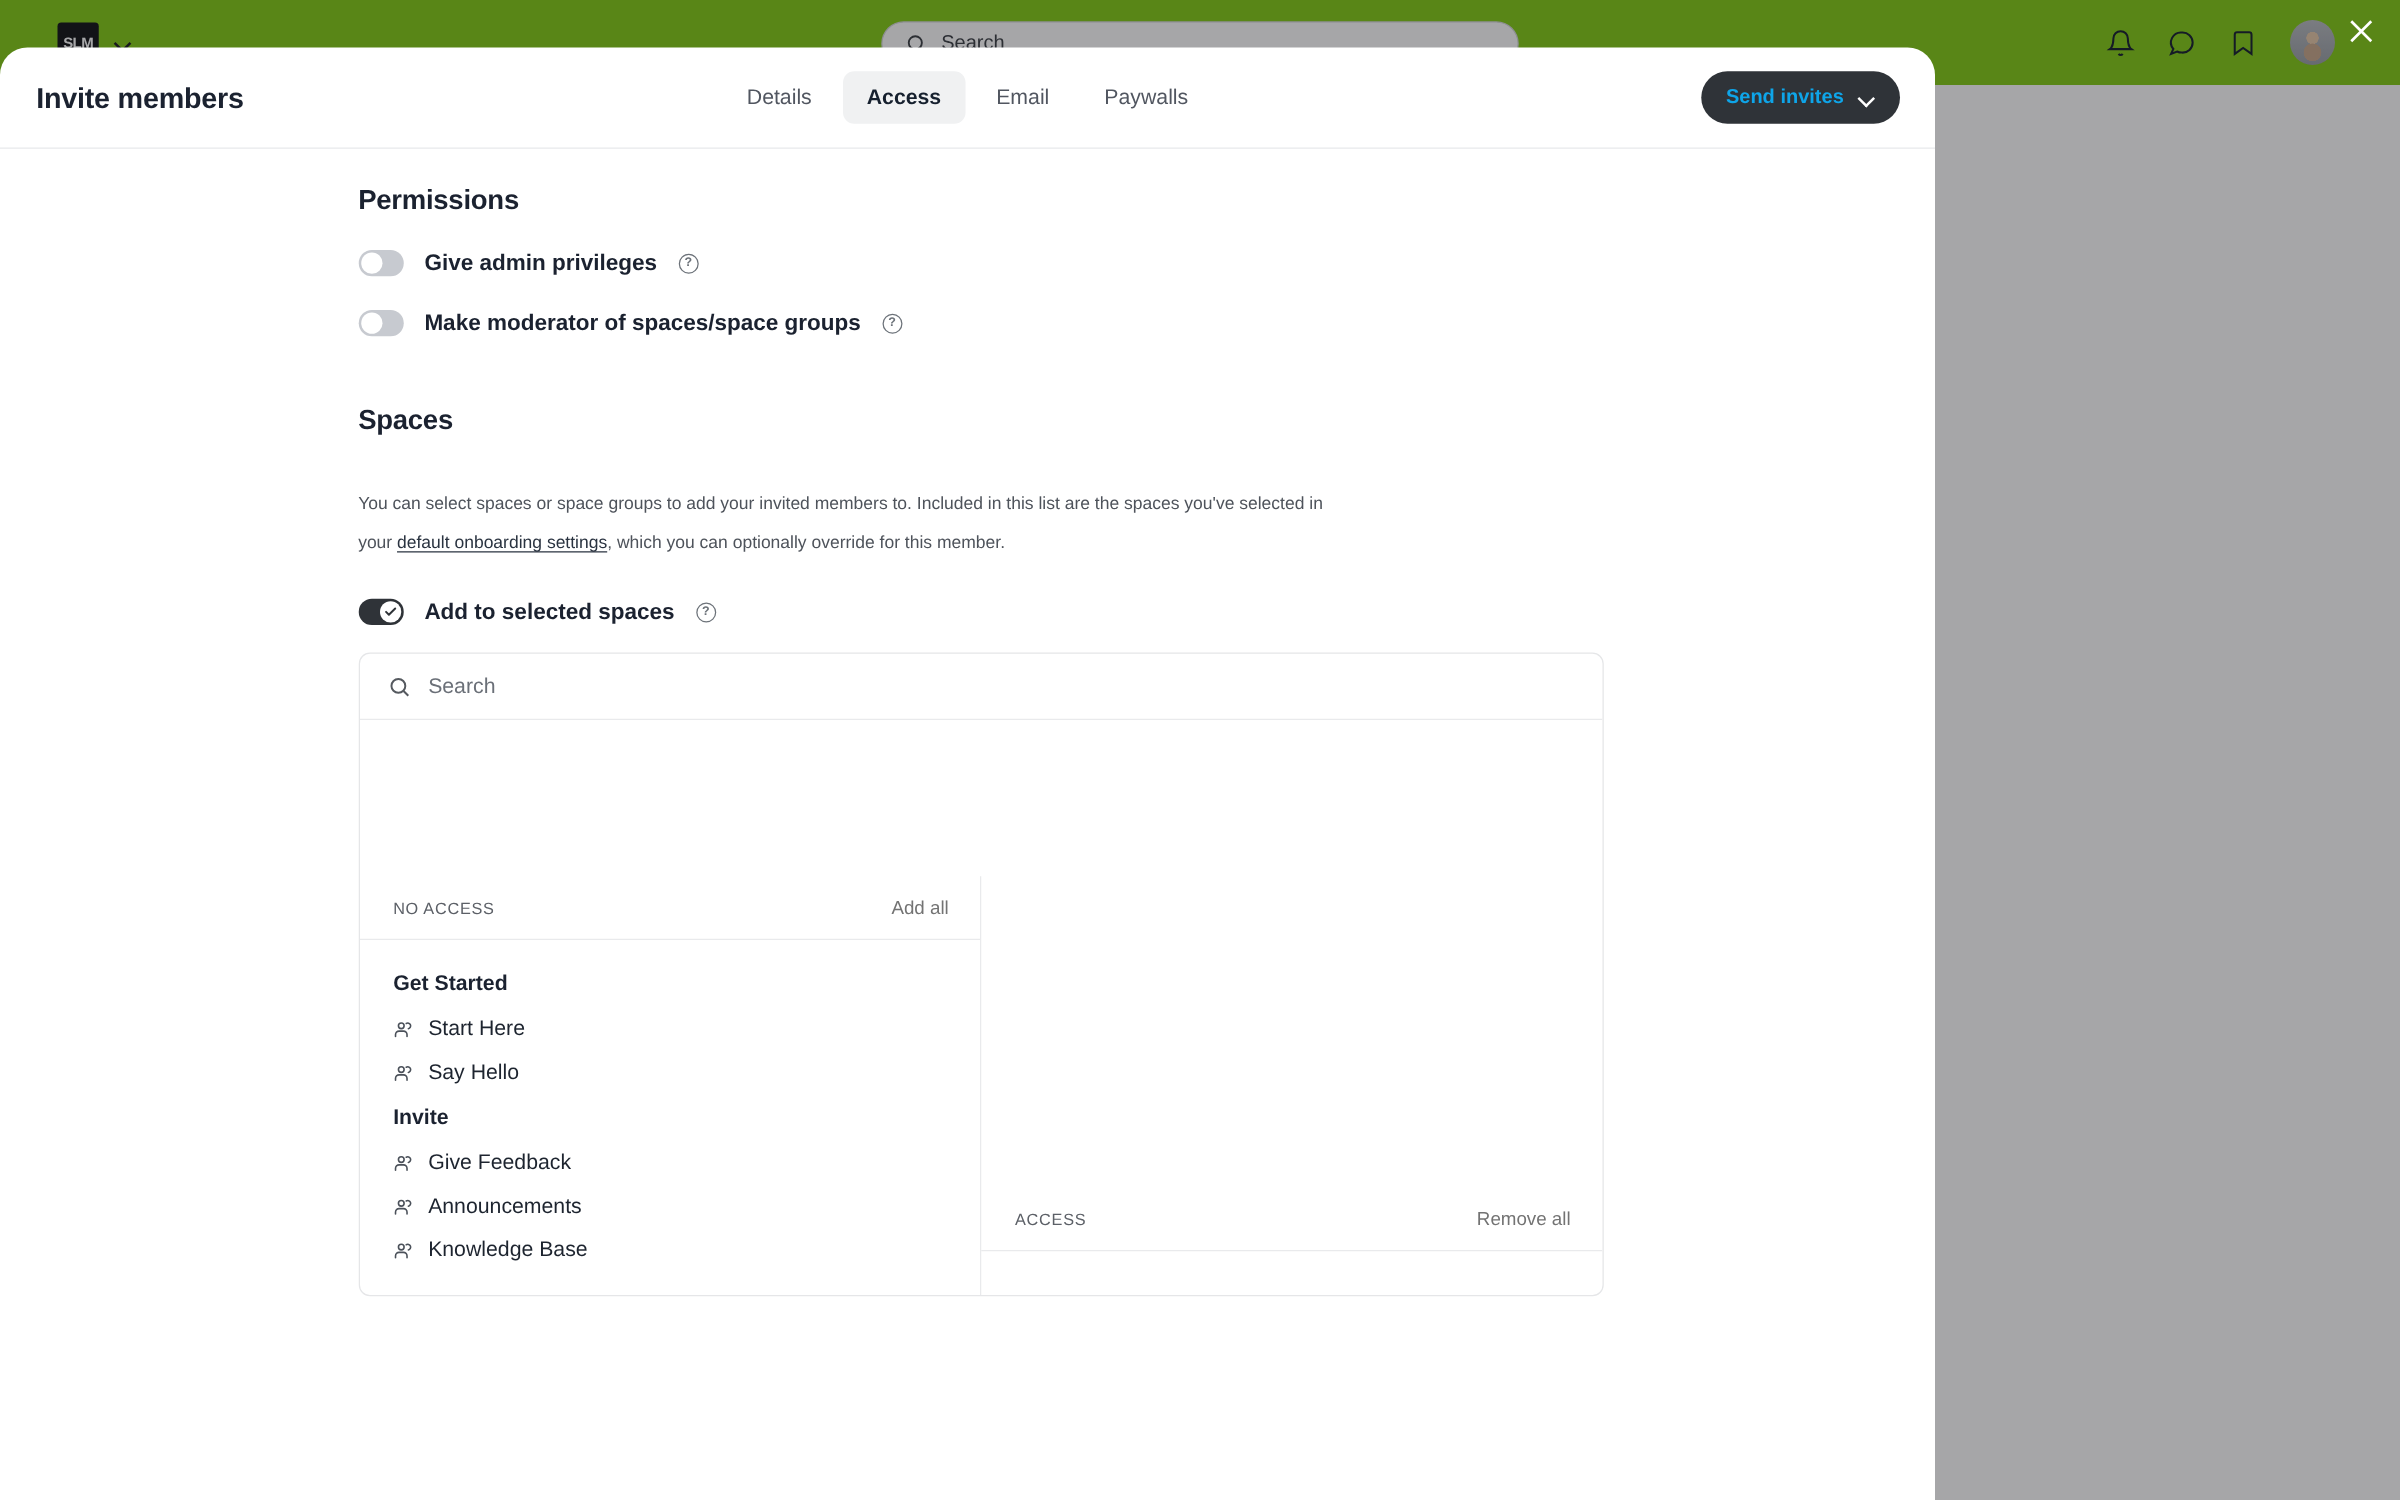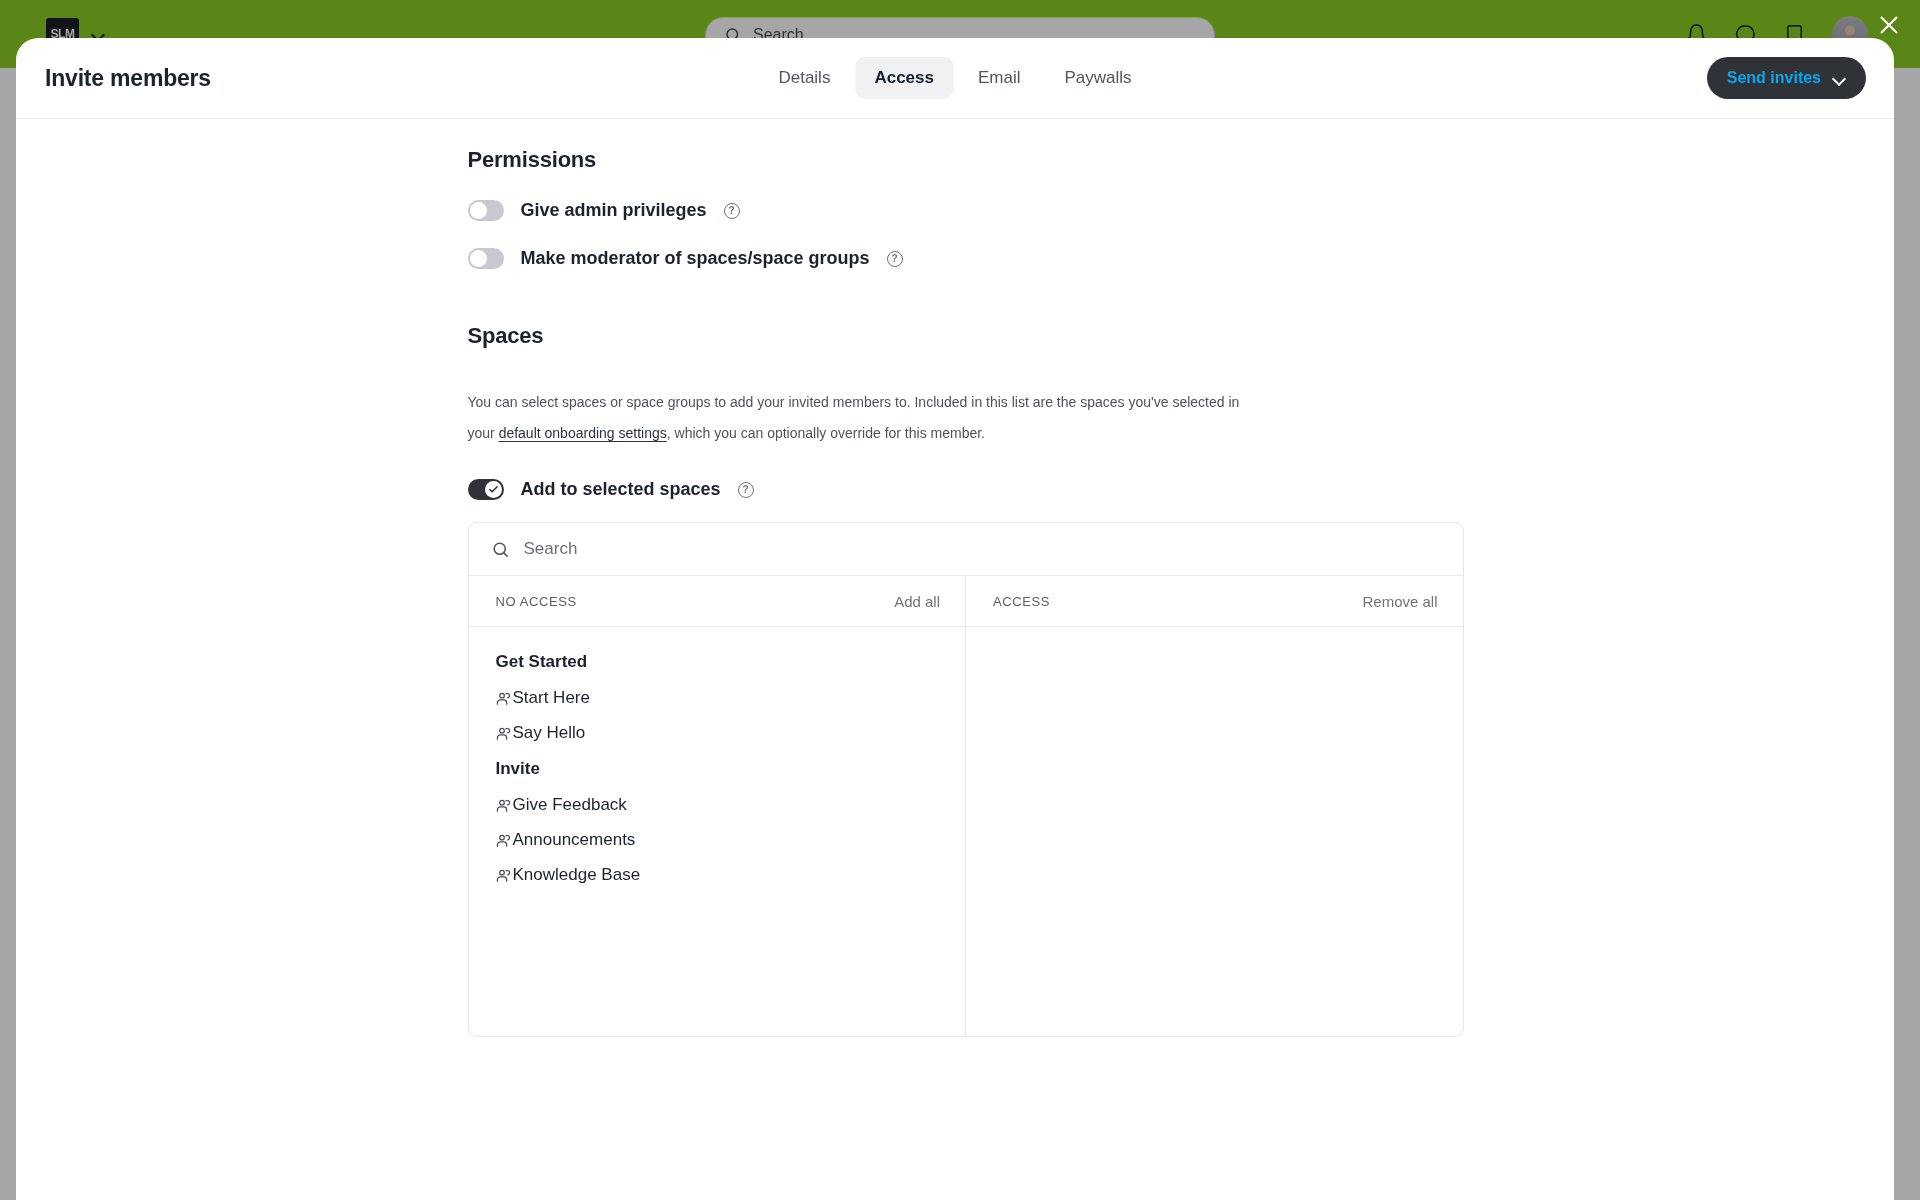--- a/index.html
+++ b/index.html
@@ -112,23 +112,23 @@
     display: flex;
     align-items: center;
     justify-content: center;
     cursor: pointer;
     z-index: 40;
   }
 
   
   .modal {
     position: absolute;
-    left: 16px;
+    left: 0;
     top: 38px;
-    width: 1878px;
+    width: 1548px;
     height: 1162px;
     background: #ffffff;
     border-radius: 22px 22px 0 0;
     overflow: hidden;
     z-index: 30;
   }
 
   .modal-header {
     position: relative;
     height: 81px;
@@ -300,20 +300,21 @@
     gap: 14px;
     padding-left: 22px;
   }
   .picker-search-text {
     font-size: 17px;
     color: #6b7078;
   }
   .picker-cols {
     display: flex;
     min-height: 460px;
+    align-items: flex-end;
   }
   .picker-col {
     flex: 1;
     min-width: 0;
   }
   .picker-col.left { border-right: 1px solid #e9eaec; }
 
   .col-head {
     height: 51px;
     border-bottom: 1px solid #e9eaec;
@@ -338,20 +339,21 @@
 
   .group-title {
     font-size: 17px;
     font-weight: 700;
     color: #1b2230;
     padding: 8px 27px 9px;
   }
   .space-item {
     display: flex;
     align-items: center;
+    gap: 11px;
     padding: 7px 27px 8px 27px;
     font-size: 17px;
     color: #1d242f;
     cursor: pointer;
   }
   .users-icon { flex: none; display: block; }
 </style>
 </head>
 <body>
 

